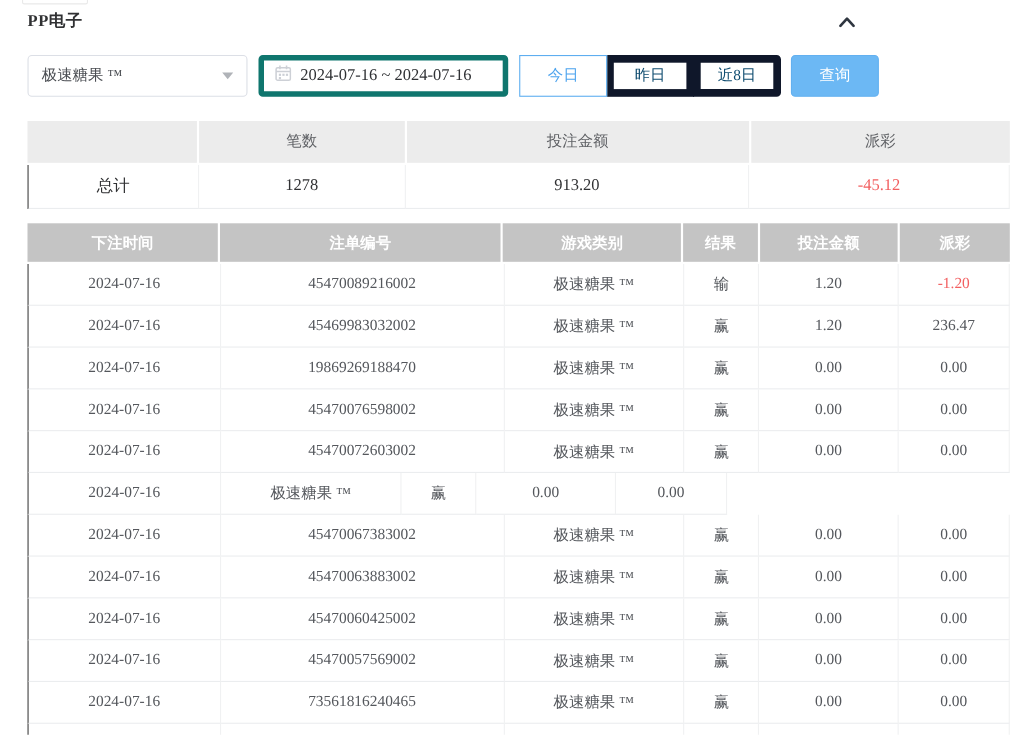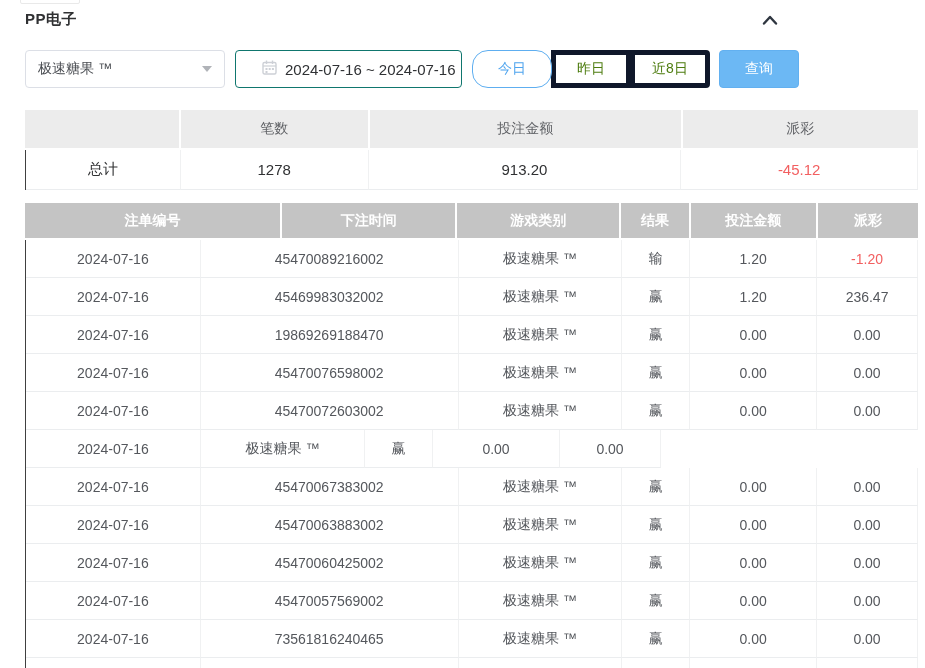--- a/index.html
+++ b/index.html
@@ -2,21 +2,21 @@
 <html><head>
 <meta charset="utf-8">
 <style>
   * { box-sizing: border-box; margin: 0; padding: 0; }
   html, body {
     width: 925px; height: 668px;
     overflow: hidden;
     background: #ffffff;
     font-family: "Liberation Sans", "DejaVu Sans", sans-serif;
   }
-  .stage { position: relative; width: 794px; height: 668px; }
+  .stage { position: relative; width: 794px; height: 668px; font-family: Liberation Serif, serif; }
 
   
   .remnant {
     position: absolute; left: 20px; top: -4px;
     width: 60px; height: 8px;
     background: #fff; border: 1px solid #e9e9e9; border-radius: 2px;
   }
 
   
   .panel-title {
@@ -44,47 +44,47 @@
   .select-box .sel-text { font-size: 14px; color: #4a4d52; flex: 1; }
   .caret {
     width: 0; height: 0;
     border-left: 5px solid transparent;
     border-right: 5px solid transparent;
     border-top: 6px solid #b0b3b8;
   }
   .date-box {
     position: absolute; left: 235px; top: 50px;
     width: 227px; height: 38px;
-    border: 1px solid #0f766e; border-radius: 4px;
+    border: 5px solid #0f766e; border-radius: 4px;
     background: #fff;
     display: flex; align-items: center;
-    padding: 0 26px;
+    padding: 0 10px;
     cursor: pointer;
   }
   .date-box .date-text { font-size: 15px; color: #2f3134; margin-left: 8px; white-space: nowrap; }
 
   .btn-group {
     position: absolute; left: 472px; top: 50px;
     display: flex; height: 38px;
   }
   .seg-btn {
     width: 80px; height: 38px;
     background: #fff;
-    border: 5px solid #0f172a;
-    font-size: 14px; color: #4d7c0f;
+    border: 7px solid #0f172a;
+    font-size: 14px; color: #0c4a6e;
     cursor: pointer;
     margin-left: -1px;
     font-family: inherit;
   }
   .seg-btn:first-child { border-radius: 4px 0 0 4px; margin-left: 0; }
   .seg-btn:last-child { border-radius: 0 4px 4px 0; }
   .seg-btn.active {
     border: 1px solid #5eaef0;
     color: #4ea4ee;
-    border-radius: 16px;
+    border-radius: 0;
     position: relative; z-index: 2;
   }
   .search-btn {
     position: absolute; left: 719px; top: 50px;
     width: 80px; height: 38px;
     background: #6cb8f4;
     border: 1px solid #62b0f0;
     border-radius: 4px;
     color: #ffffff; font-size: 14px;
     cursor: pointer;
@@ -199,22 +199,22 @@
         <div class="cell s0">总计</div>
         <div class="cell s1">1278</div>
         <div class="cell s2">913.20</div>
         <div class="cell s3 neg" id="summary-payout">-45.12</div>
       </div>
     </div>
   </div>
 
   <div class="tbl records-tbl">
     <div class="hrow" id="records-head">
+        <div class="hcell c0">下注时间</div>
         <div class="hcell c1">注单编号</div>
-        <div class="hcell c0">下注时间</div>
         <div class="hcell c2">游戏类别</div>
         <div class="hcell c3">结果</div>
         <div class="hcell c4">投注金额</div>
         <div class="hcell c5">派彩</div>
       </div>
     <div class="tbody" id="records-body">
         <div class="trow">
           <div class="cell c0">2024-07-16</div>
           <div class="cell c1">45470089216002</div>
           <div class="cell c2">极速糖果 ™</div>

